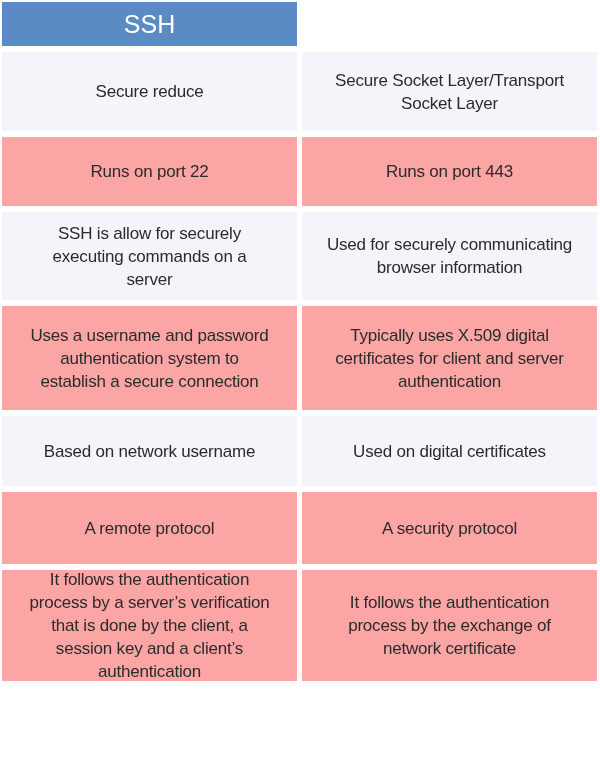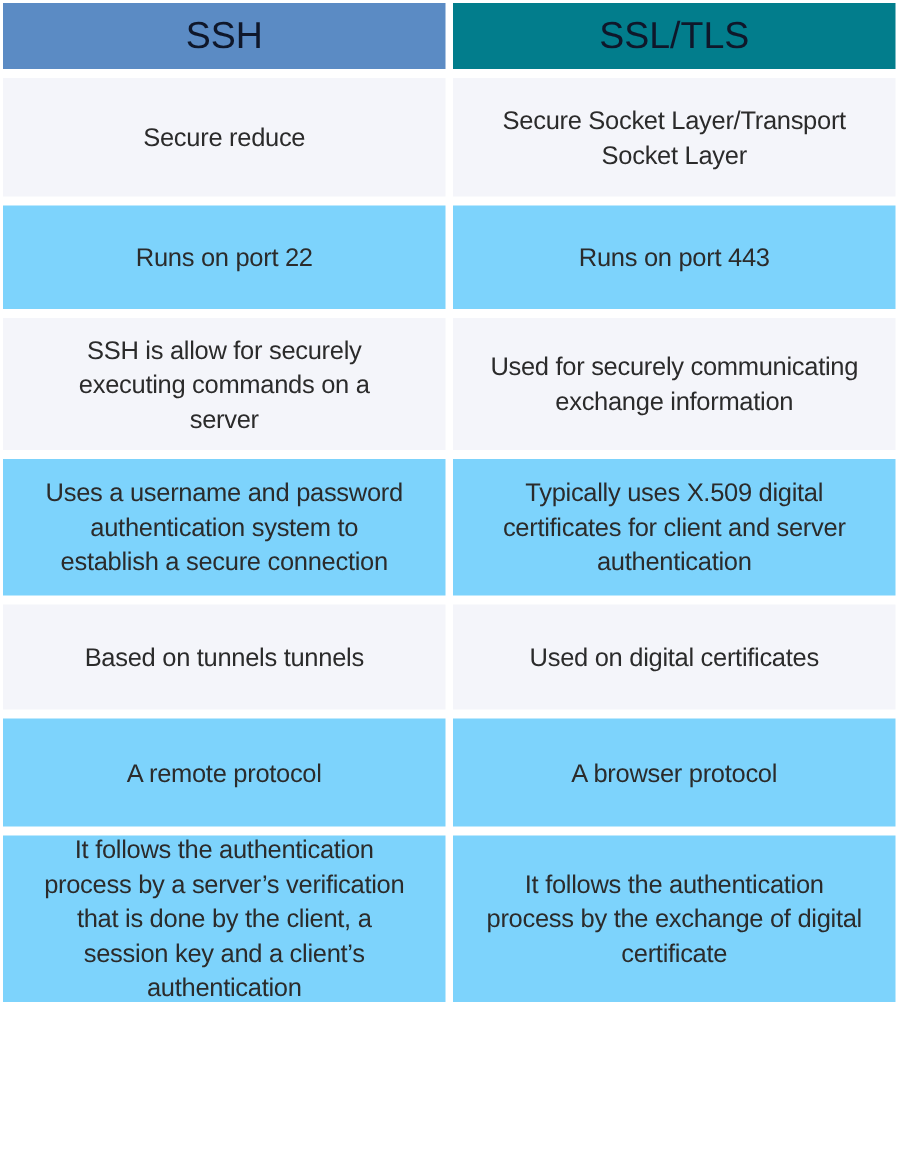--- a/index.html
+++ b/index.html
@@ -33,66 +33,65 @@
       text-align: center;
       box-sizing: border-box;
       padding: 0 18px;
       color: #2b2b2b;
       font-size: 17px;
       line-height: 23px;
       letter-spacing: -0.2px;
     }
     .header .cell {
       height: 44px;
-      color: #0f172a;
+      color: #ffffff;
       font-size: 25px;
       letter-spacing: 0px;
     }
     .header .cell.ssh { background: #5b8bc4; }
     .header .cell.tls { background: #027d8c; }
     .row.light .cell { background: #f4f5fa; }
-    .row.gray  .cell { background: #7dd3fc; }
+    .row.gray  .cell { background: #fca5a5; }
   </style>
 </head>
 <body>
 
 <div class="table">
   <div class="row header">
     <div class="cell ssh">SSH</div>
-    <div class="cell tls">SSL/TLS</div>
   </div>
 
   <div class="row light" style="height:79px">
     <div class="cell">Secure reduce</div>
     <div class="cell" style="padding:0 30px">Secure Socket Layer/Transport Socket Layer</div>
   </div>
 
   <div class="row gray" style="height:69px">
     <div class="cell">Runs on port 22</div>
     <div class="cell">Runs on port 443</div>
   </div>
 
   <div class="row light" style="height:88px">
     <div class="cell" style="padding:0 50px">SSH is allow for securely executing commands on a server</div>
-    <div class="cell" style="padding:0 20px">Used for securely communicating exchange information</div>
+    <div class="cell" style="padding:0 20px">Used for securely communicating browser information</div>
   </div>
 
-  <div class="row gray" style="height:91px">
+  <div class="row gray" style="height:104px">
     <div class="cell" style="padding:0 28px">Uses a username and password authentication system to establish a secure connection</div>
     <div class="cell" style="padding:0 22px">Typically uses X.509 digital certificates for client and server authentication</div>
   </div>
 
   <div class="row light" style="height:70px">
-    <div class="cell">Based on tunnels tunnels</div>
+    <div class="cell">Based on network username</div>
     <div class="cell">Used on digital certificates</div>
   </div>
 
   <div class="row gray" style="height:72px">
     <div class="cell">A remote protocol</div>
-    <div class="cell">A browser protocol</div>
+    <div class="cell">A security protocol</div>
   </div>
 
 
   <div class="row gray" style="height:111px">
     <div class="cell" style="padding:0 24px">It follows the authentication process by a server’s verification that is done by the client, a session key and a client’s authentication</div>
-    <div class="cell" style="padding:0 18px">It follows the authentication process by the exchange of digital certificate</div>
+    <div class="cell" style="padding:0 18px">It follows the authentication process by the exchange of network certificate</div>
   </div>
 </div>
 
 </body></html>

